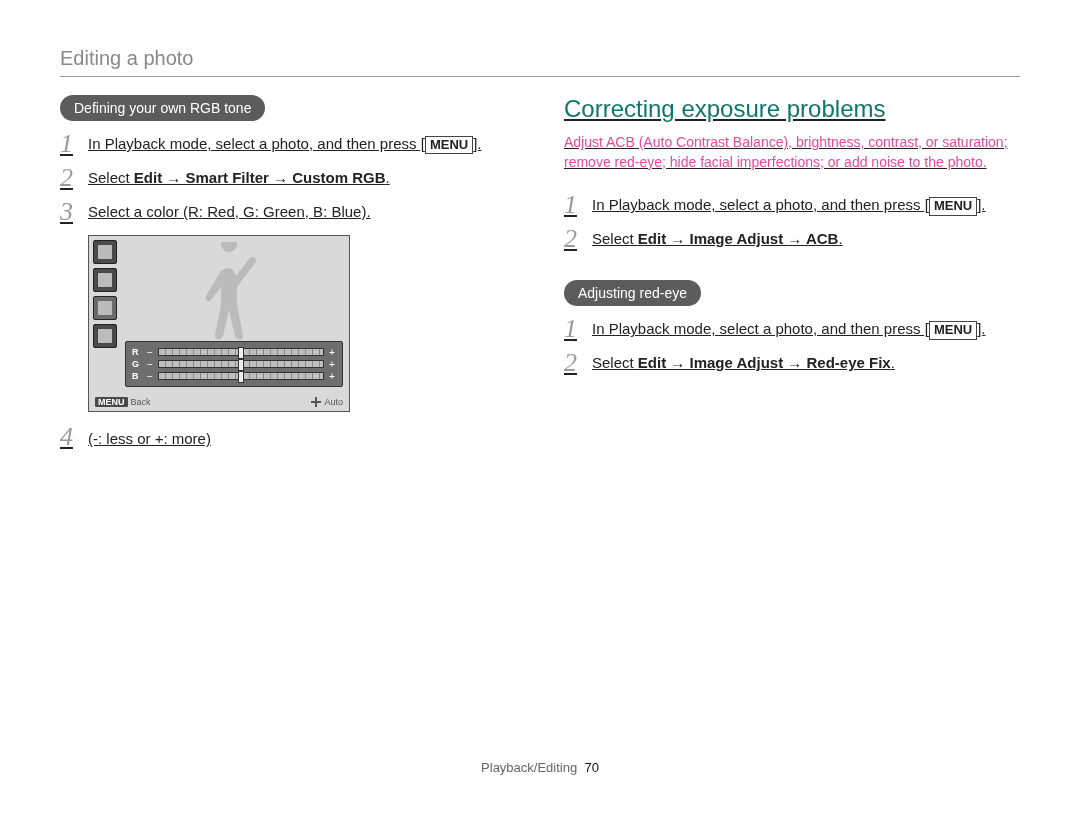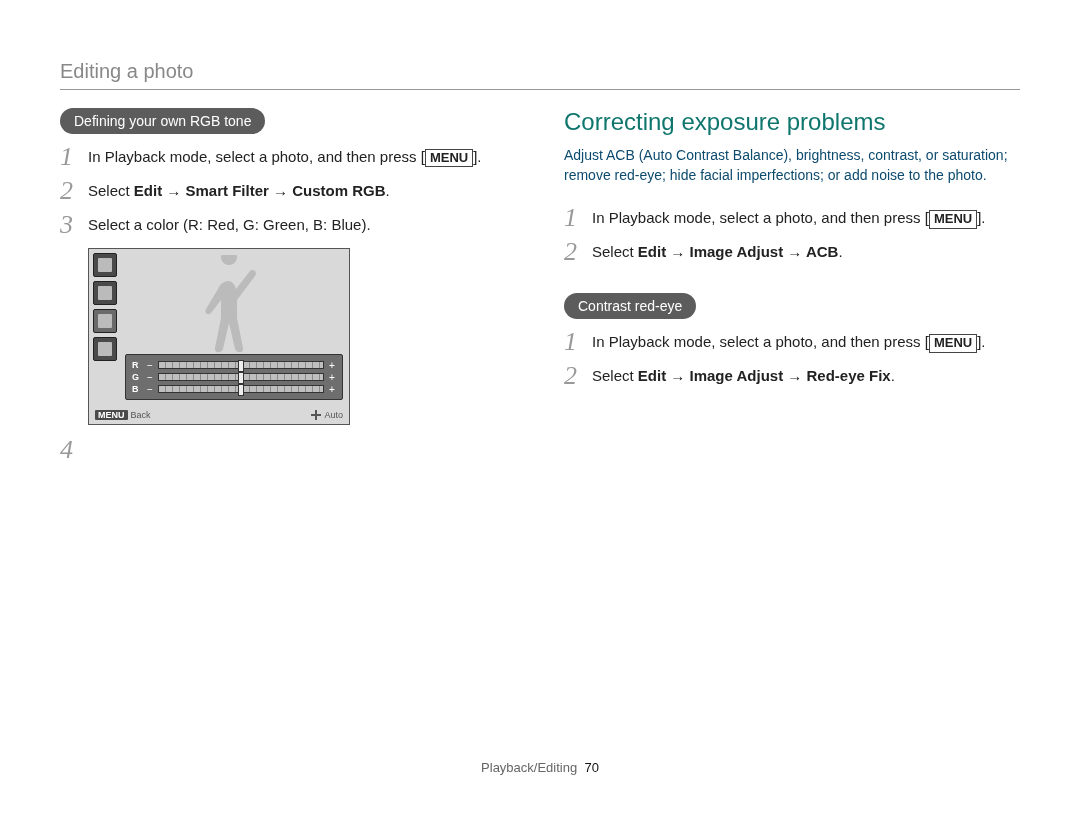--- a/index.html
+++ b/index.html
@@ -9,59 +9,60 @@
     width: 1080px;
     height: 815px;
     font-family: Arial, Helvetica, sans-serif;
     color: #222;
   }
   .page {
     position: relative;
     width: 1080px;
     height: 815px;
     box-sizing: border-box;
-    padding: 60px 60px 40px 60px;
+    padding: 47px 60px 40px 60px;
   }
   .page-title {
     color: #888;
     font-size: 20px;
     font-weight: 400;
     margin-bottom: 6px;
   }
   .rule {
     border: none;
     border-top: 1px solid #999;
     margin: 4px 0 18px 0;
   }
   .columns {
     display: flex;
     gap: 48px;
   }
   .col {
     flex: 1 1 0;
+    text-decoration: underline;
   }
   .pill {
     display: inline-block;
     background: #5c5c5c;
     color: #fff;
     font-size: 14px;
     padding: 5px 14px;
     border-radius: 14px;
     margin-bottom: 12px;
   }
   .section-heading {
     color: #0f766e;
     font-size: 24px;
     font-weight: 400;
     margin: 0 0 10px 0;
   }
   .intro-text {
     font-size: 14px;
     line-height: 1.4;
-    color: #0c4a6e;
+    color: #ec4899;
     margin-bottom: 22px;
   }
   ol.steps {
     list-style: none;
     padding: 0;
     margin: 0 0 10px 0;
   }
   ol.steps > li {
     display: flex;
     align-items: flex-start;
@@ -284,20 +285,21 @@
             <span class="nav"></span>
             <span>Auto</span>
           </span>
         </div>
       </div>
 
       <ol class="steps">
         <li>
           <span class="num">4</span>
           <span class="body">
+            <div class="subtext">(-: less or +: more)</div>
           </span>
         </li>
       </ol>
     </div>
 
     <div class="col">
       <h2 class="section-heading">Correcting exposure problems</h2>
       <div class="intro-text">Adjust ACB (Auto Contrast Balance), brightness, contrast, or saturation; remove red-eye; hide facial imperfections; or add noise to the photo.</div>
 
       
@@ -312,21 +314,21 @@
           <span class="num">2</span>
           <span class="body">
             <span>Select </span><strong>Edit → Image Adjust → ACB</strong><span>.</span>
           </span>
         </li>
       </ol>
 
       <div style="height:18px"></div>
 
       
-      <div class="pill">Contrast red-eye</div>
+      <div class="pill">Adjusting red-eye</div>
       <ol class="steps">
         <li>
           <span class="num">1</span>
           <span class="body">
             <span>In Playback mode, select a photo, and then press [</span><span class="menu-label">MENU</span><span>].</span>
           </span>
         </li>
         <li>
           <span class="num">2</span>
           <span class="body">

